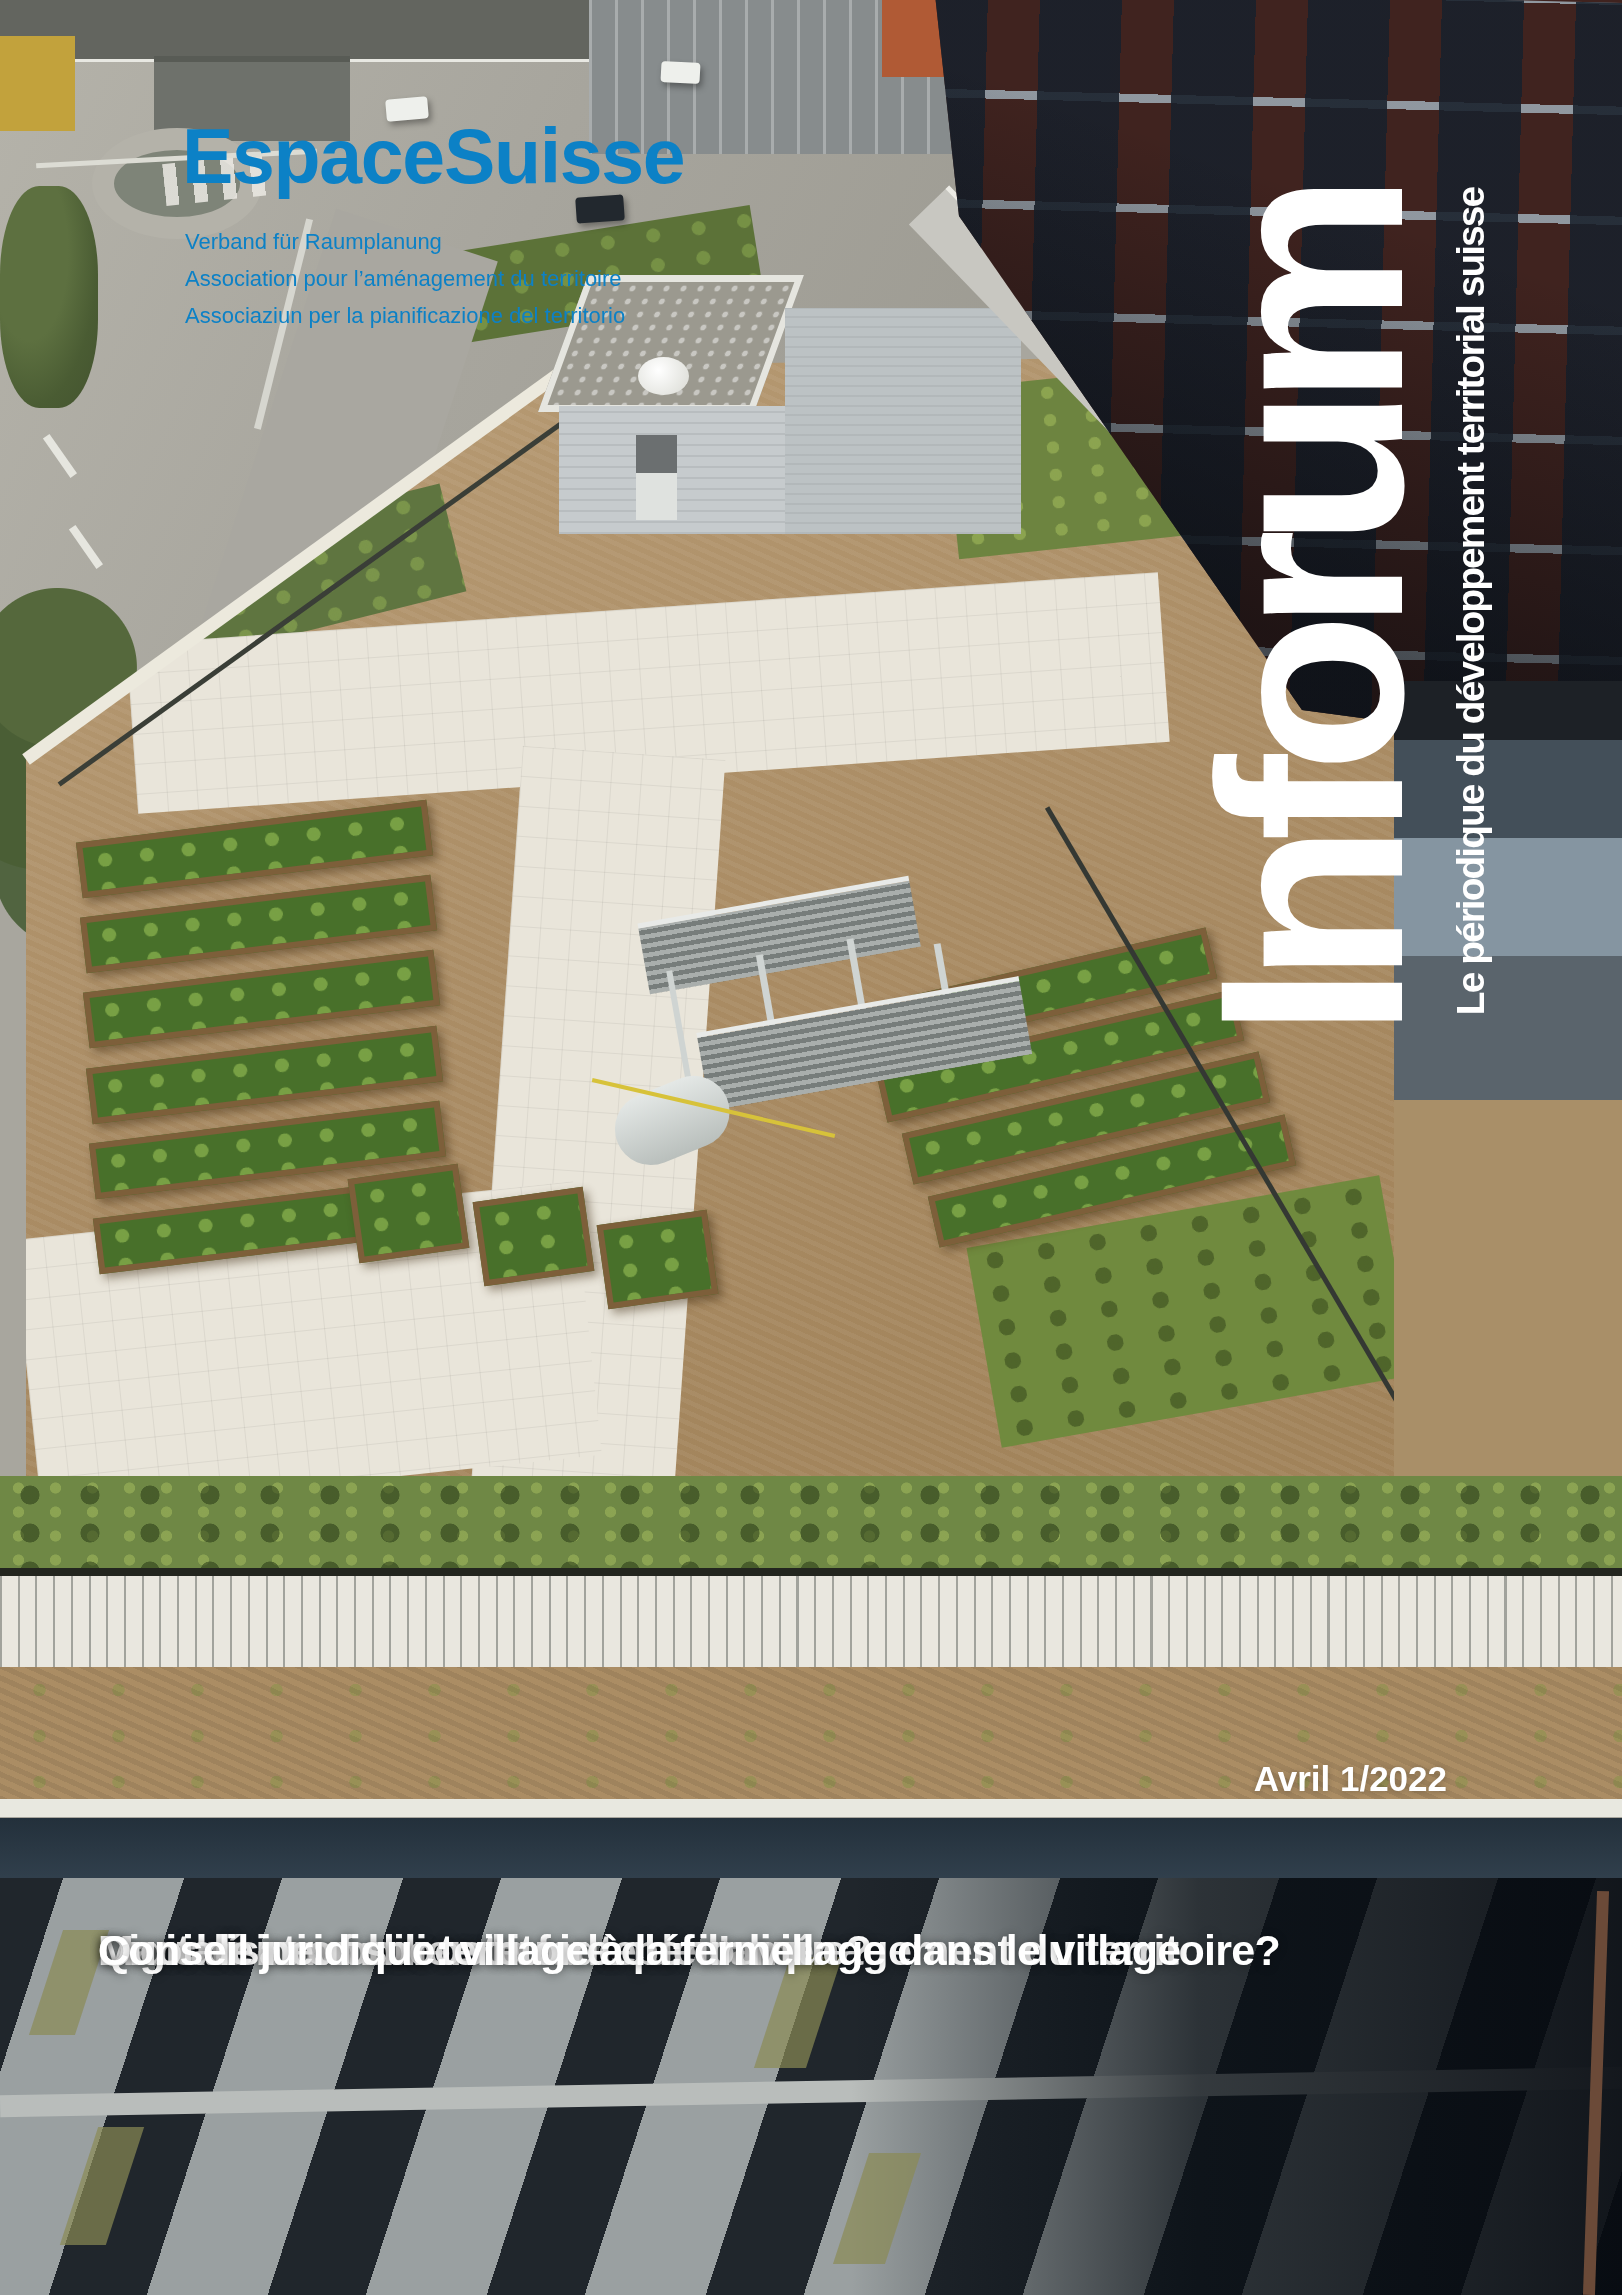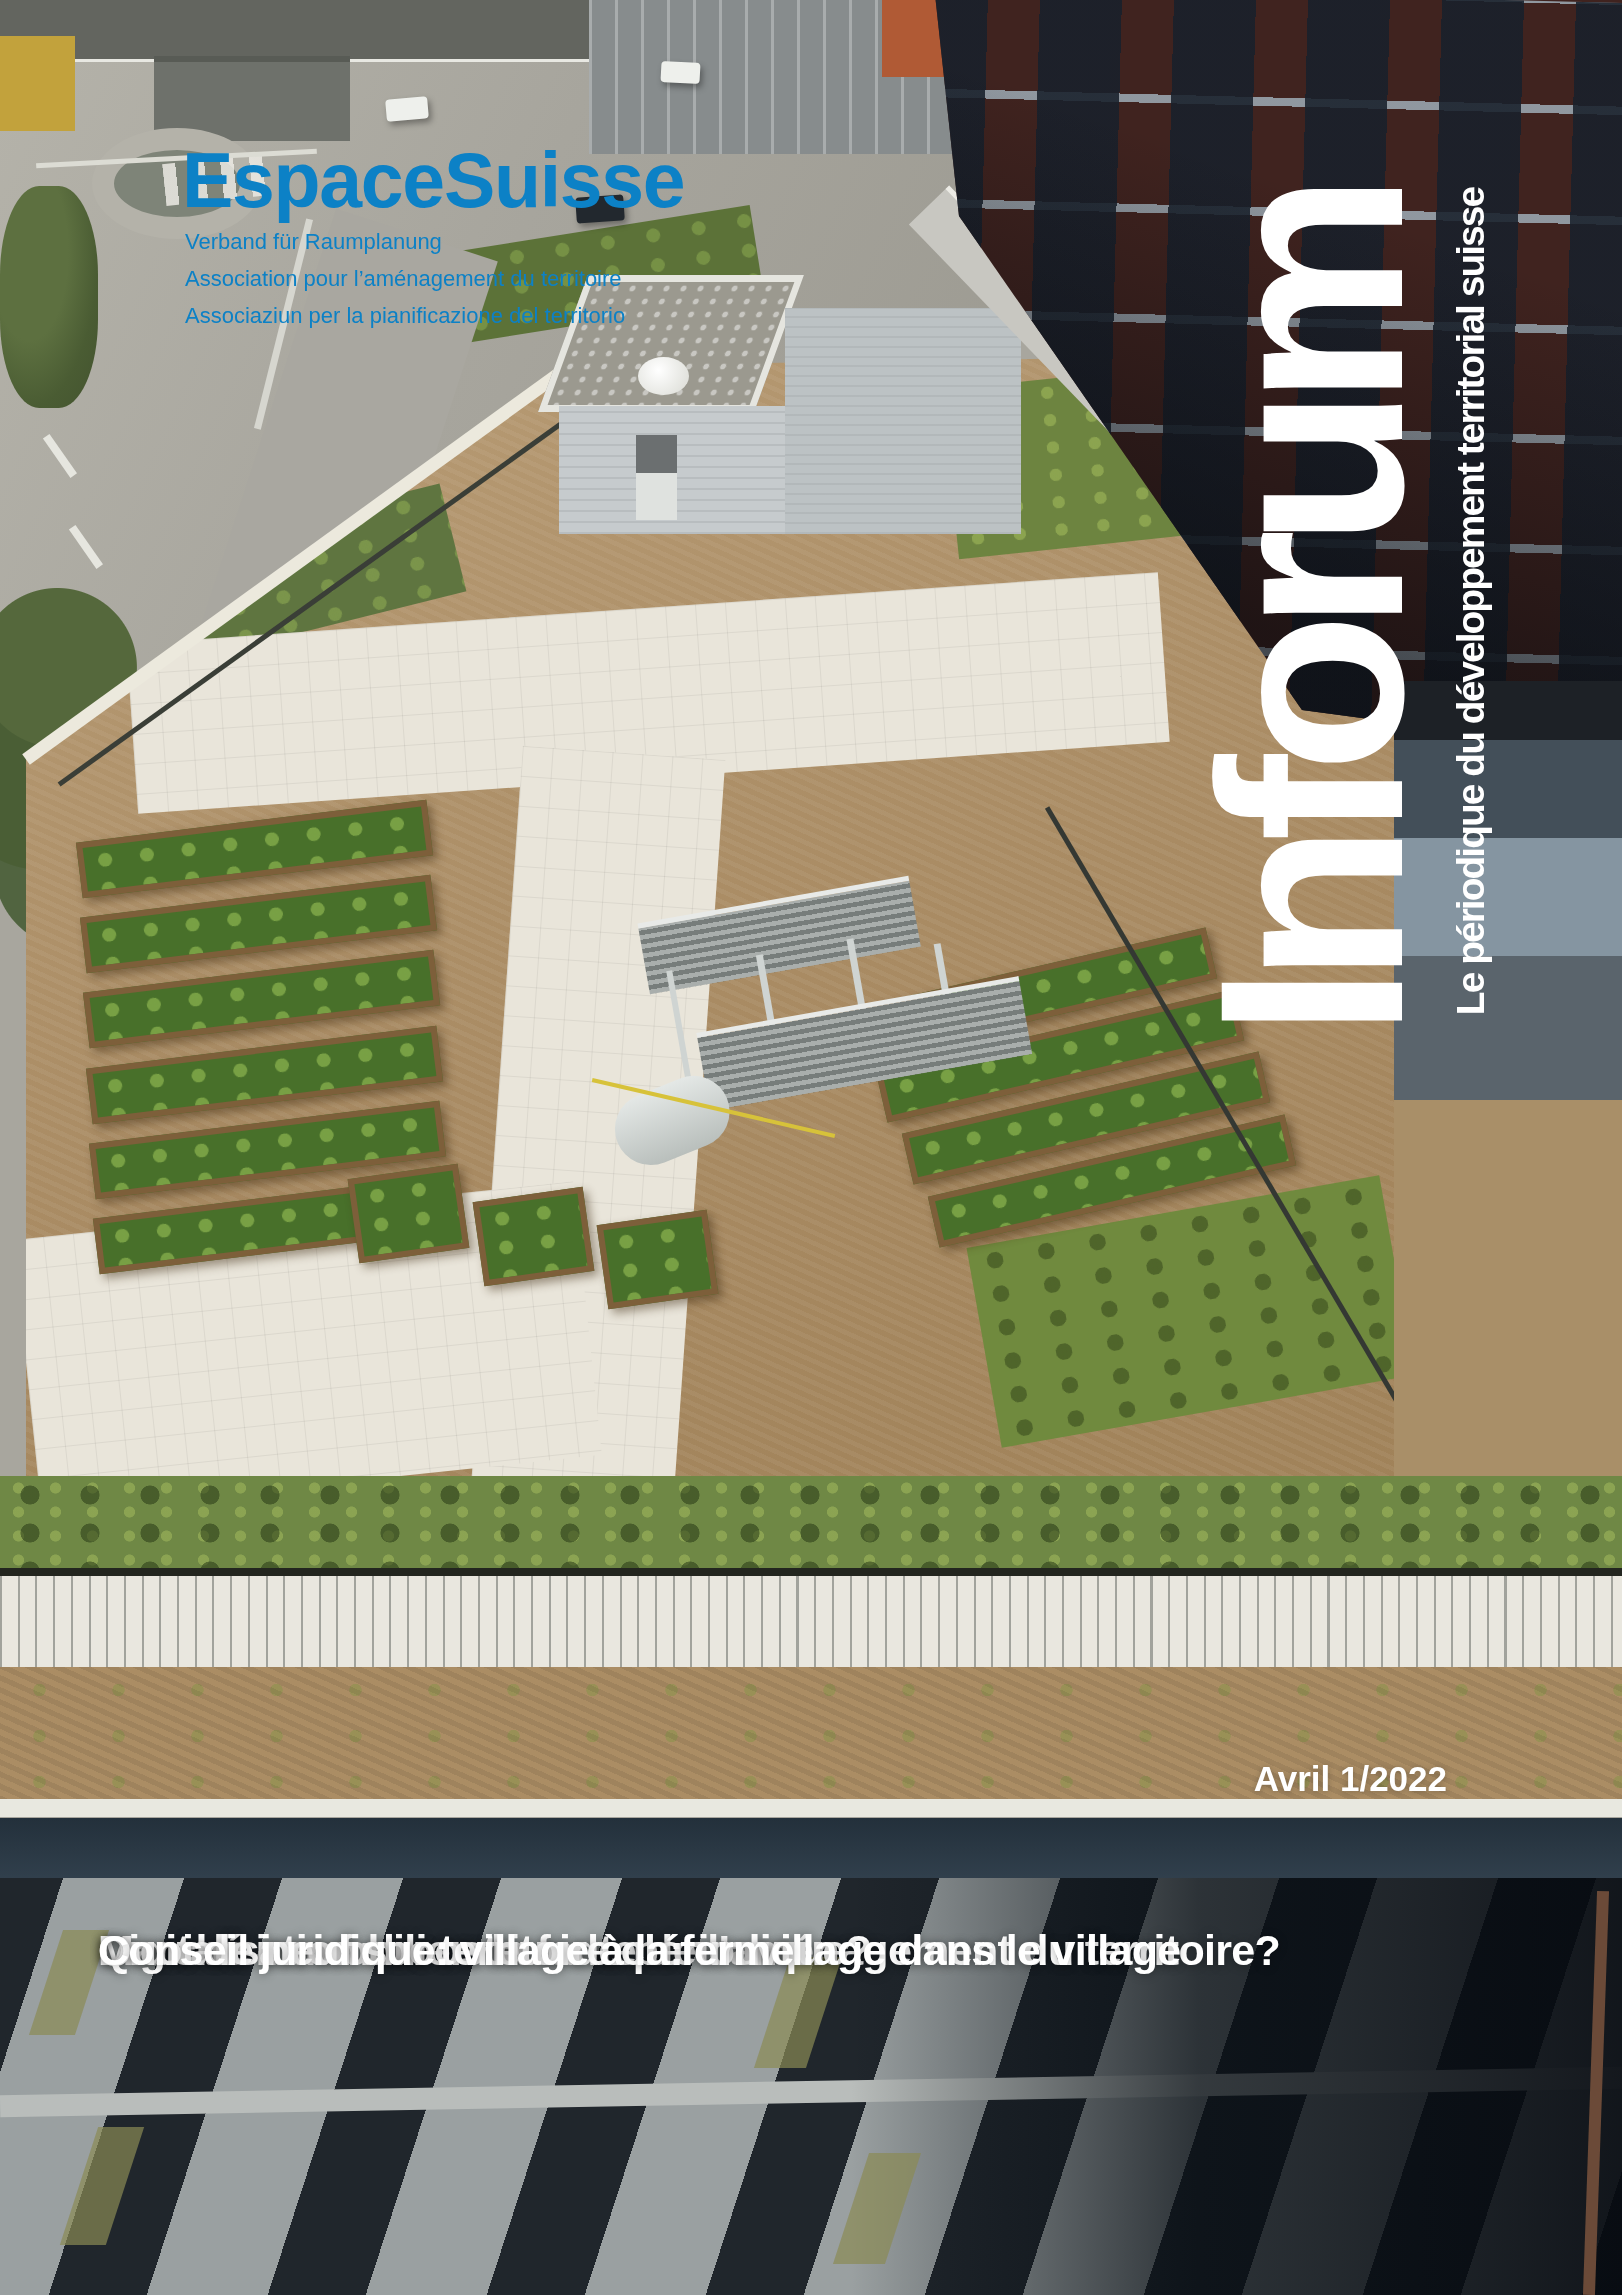--- a/index.html
+++ b/index.html
@@ -142,21 +142,21 @@
   .facade .darkr{left:851px;top:0;width:772px;height:417px;
     background:linear-gradient(90deg,rgba(8,14,20,0),rgba(8,14,20,.75) 45%,rgba(6,10,16,.92));}
   .glint{background:#8a8a54;opacity:.7;transform:skewX(-18deg);}
   .g1{left:46px;top:1930px;width:46px;height:105px;}
   .g2{left:79px;top:2127px;width:46px;height:118px;}
   .g3{left:772px;top:1957px;width:52px;height:111px;}
   .g4{left:851px;top:2153px;width:52px;height:111px;}
   .pipe{left:1590px;top:1891px;width:11.8px;height:404px;background:#6b4a38;transform:rotate(2deg);}
 
   
-  .logo{left:182px;top:142px;width:785px;color:#0c81c6;font-size:77px;font-weight:700;
+  .logo{left:182px;top:118px;width:785px;color:#0c81c6;font-size:77px;font-weight:700;
     letter-spacing:-1.3px;line-height:77px;}
   .taglines{left:185px;top:223px;width:589px;color:#0c81c6;font-size:22px;font-weight:400;
     line-height:37px;white-space:nowrap;}
   .masthead{left:886px;top:474px;width:851px;height:281px;transform:rotate(-90deg);
     color:#fff;font-size:262px;font-weight:700;line-height:281px;letter-spacing:-18.3px;
     text-align:center;white-space:nowrap;}
   .mast-sub{left:1032px;top:578px;width:877px;height:47px;transform:rotate(-90deg);
     color:#fff;font-size:39px;font-weight:700;line-height:47px;letter-spacing:-2px;
     text-align:center;white-space:nowrap;}
   .issue{left:982px;top:1759px;width:465px;color:#fff;font-size:35px;font-weight:700;

